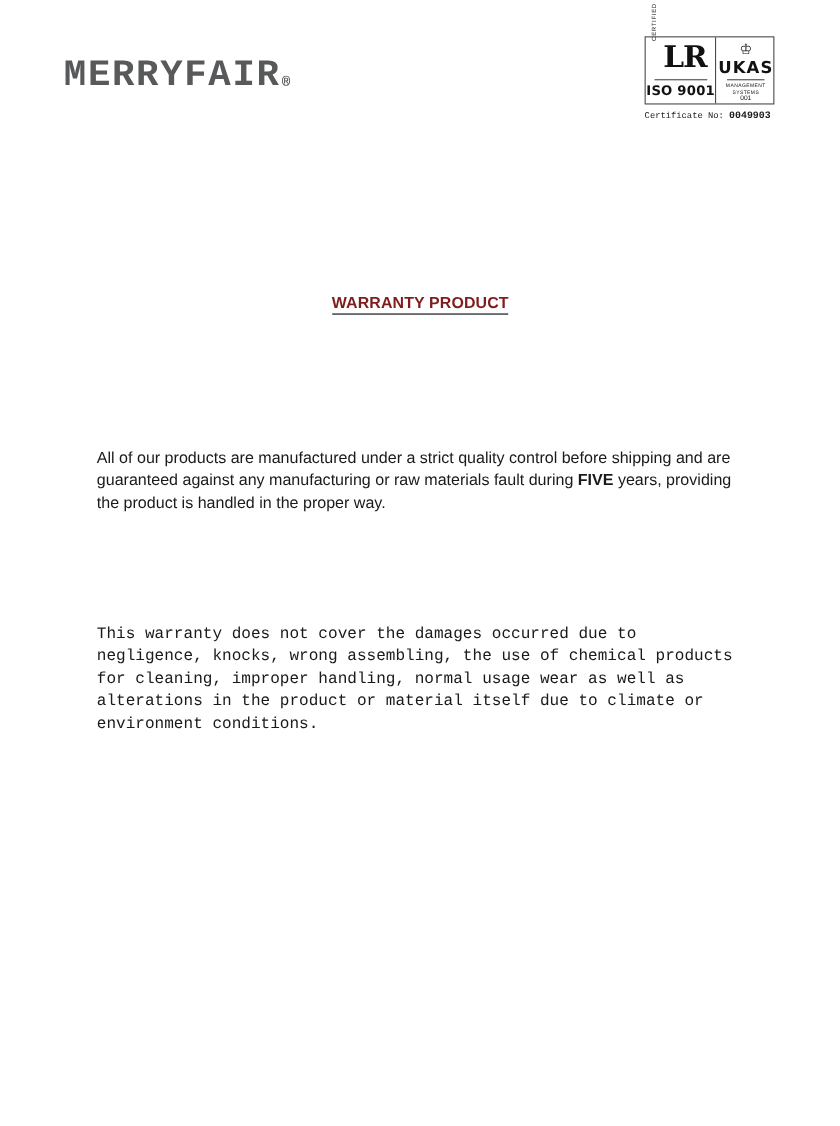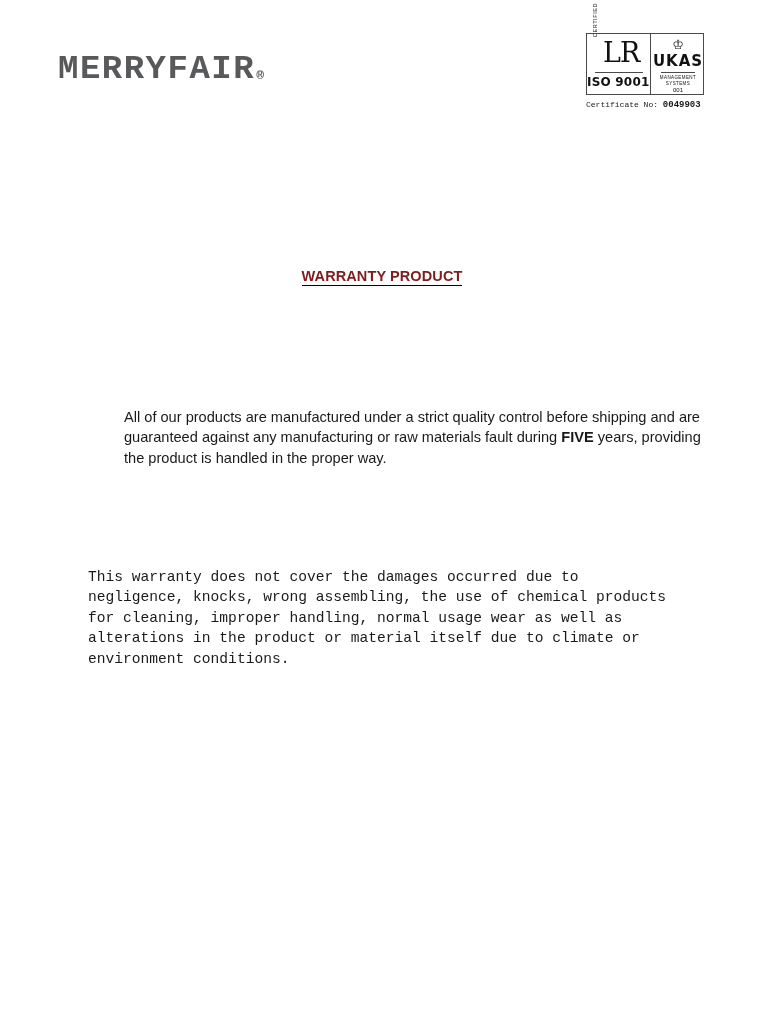--- a/index.html
+++ b/index.html
@@ -90,40 +90,40 @@
     color: #1a1a1a;
     white-space: nowrap;
     text-align: center;
     line-height: 10px;
   }
   .lr-mark {
     position: absolute;
     left: 16px;
     top: 5px;
     font-family: "DejaVu Serif", serif;
-    font-weight: 400;
+    font-weight: 700;
     font-size: 27px;
     line-height: 27px;
     color: #111;
     letter-spacing: -1px;
   }
   .lr-rule {
     position: absolute;
     left: 8px;
     top: 38px;
     width: 48px;
     height: 1px;
     background: #4a4a4a;
   }
   .iso-text {
     position: absolute;
     left: 0;
     top: 41px;
     width: 63px;
-    text-align: left;
+    text-align: right;
     font-family: "DejaVu Sans", sans-serif;
     font-weight: 700;
     font-size: 12px;
     color: #111;
     letter-spacing: 0.2px;
   }
   .cert-right {
     position: absolute;
     left: 64px;
     top: 0;
@@ -197,21 +197,21 @@
     position: absolute;
     left: 88px;
     width: 580px;
     font-size: 14.6px;
     line-height: 20.6px;
     color: #1a1a1a;
     text-align: left;
   }
   .para b { font-weight: 700; }
 
-  #para-1 { top: 392px; margin-left: 36px; }
+  #para-1 { top: 392px; }
   #para-2 { top: 552px; font-family: Liberation Mono, monospace; }
 </style>
 </head>
 <body>
 
 <div class="page">
 
   <div class="brand">
     <span>MERRYFAIR</span><span class="reg">®</span>
   </div>

